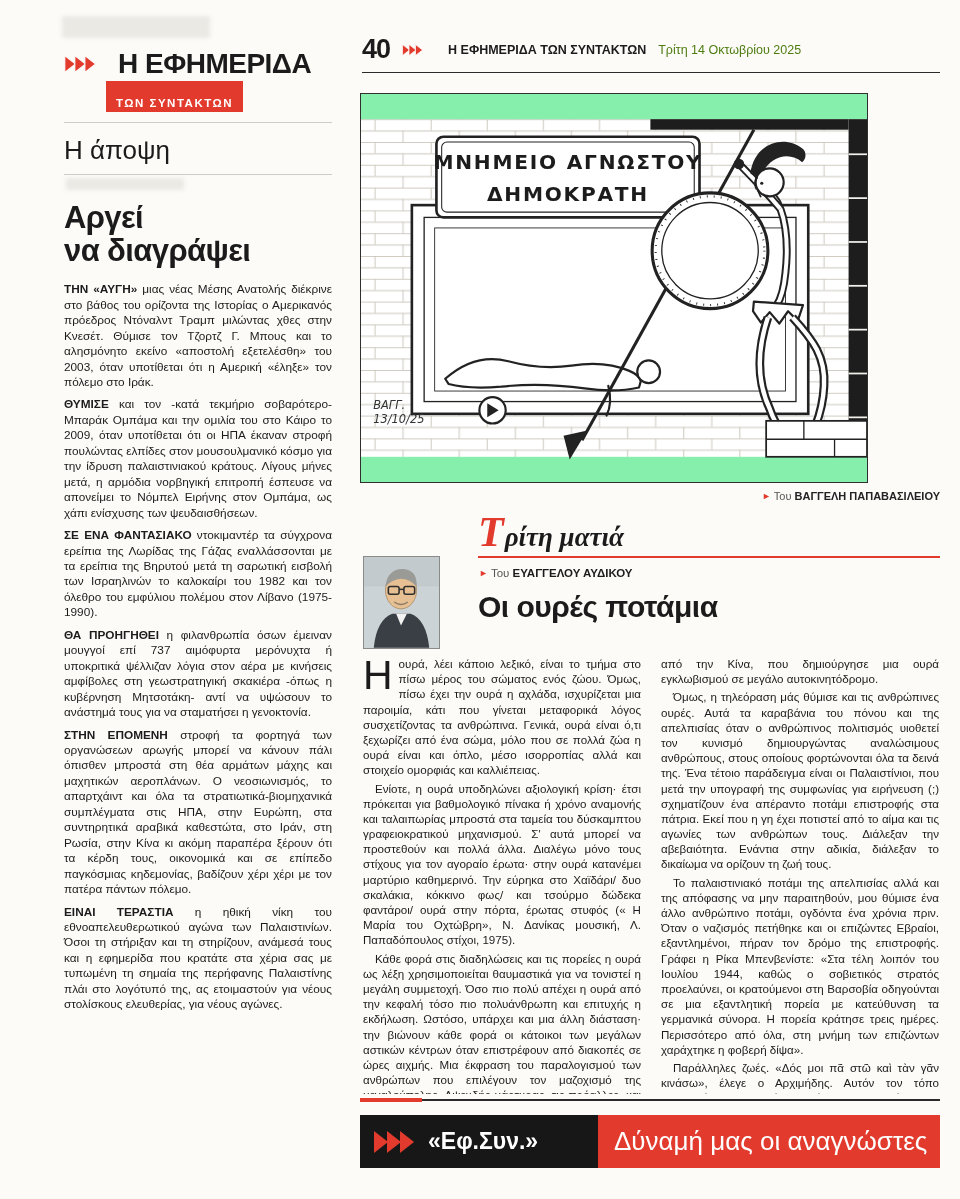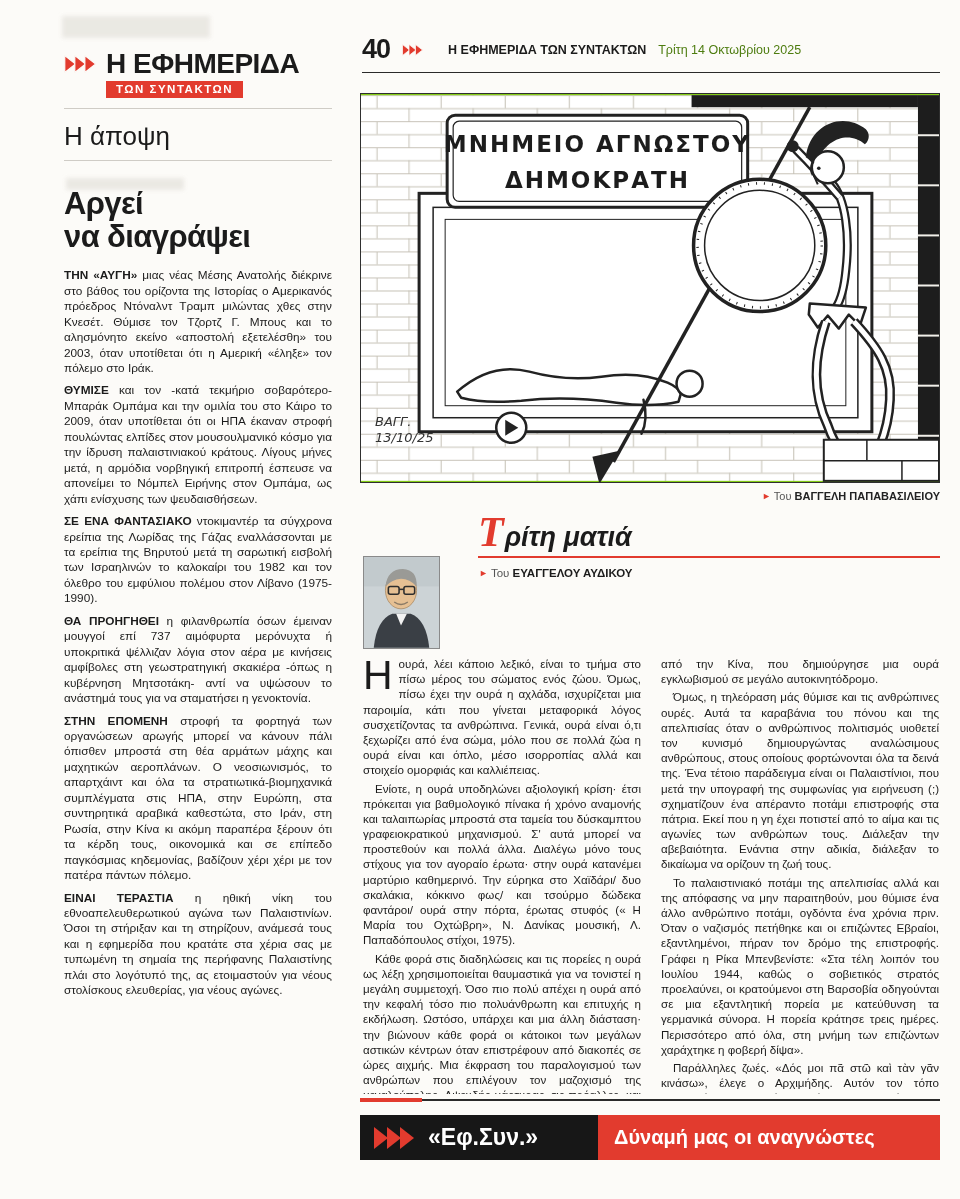--- a/index.html
+++ b/index.html
@@ -14,71 +14,71 @@
   .top-header{position:absolute;left:362px;top:34px;width:578px;display:flex;align-items:center;gap:12px;
               border-bottom:1.5px solid #2a2a2a;padding-bottom:7px;box-sizing:border-box;}
   .page-number{font-size:27px;font-weight:700;letter-spacing:-1px;}
   .mini-logo{display:flex;align-items:center;gap:24px;}
   .mini-arrows{width:22px;height:14px;}
   .mini-title{font-size:12.5px;font-weight:700;}
   .header-date{font-size:12.5px;color:#4d7c0f;}
 
   
   .left-col{position:absolute;left:64px;top:50px;width:268px;}
-  .logo-row{display:flex;align-items:center;gap:8px;}
+  .logo-row{display:flex;align-items:center;gap:20px;}
   .logo-arrows{width:34px;height:22px;flex:none;}
   .logo-text{font-size:28px;font-weight:800;letter-spacing:-0.5px;line-height:1;}
   .logo-bar{display:inline-block;margin:3px 0 0 42px;background:#e23b2e;color:#fff;font-size:11.5px;
-            font-weight:700;letter-spacing:1.5px;padding:2px 10px 3px;}
+            font-weight:700;letter-spacing:1.5px;padding:16px 10px 3px;}
   .rule{border:none;border-top:1px solid #cfccc6;margin:0;}
   .rule.r1{margin-top:10px;}
   .op-section{font-size:26px;font-weight:400;margin:12px 0 8px;}
   .op-title{font-size:31px;font-weight:800;line-height:1.07;letter-spacing:-0.6px;margin:26px 0 6px;}
   .opinion-body{margin-top:15px;}
   .opinion-body p{font-size:11.8px;line-height:1.31;text-align:justify;margin:0 0 7px;}
   .opinion-body .lead{font-weight:700;}
 
   
-  .cartoon-frame{position:absolute;left:360px;top:93px;width:580px;height:390px;border:1.5px solid #2f2f2f;
-                 background:#84cc16;box-sizing:border-box;}
+  .cartoon-frame{position:absolute;left:360px;top:93px;width:508px;height:390px;border:1.5px solid #2f2f2f;
+                 background:#86efac;box-sizing:border-box;}
   .cartoon-frame svg{display:block;width:100%;height:100%;}
   .cartoon-credit{position:absolute;left:360px;top:490px;width:580px;text-align:right;font-size:11px;color:#222;}
   .ptr{color:#e23b2e;font-size:9px;vertical-align:1px;}
   .muted{color:#555;text-align:right;}
 
   
   .tm-wrap{position:absolute;left:360px;top:519px;width:580px;}
   .tm-header{margin-left:118px;display:flex;align-items:baseline;gap:1px;
              border-bottom:2.5px solid #e23b2e;padding-bottom:3px;}
   .tm-initial{font-family:"Liberation Serif",serif;font-style:italic;font-weight:700;font-size:42px;
               line-height:26px;color:#e23b2e;}
-  .tm-rest{font-family:Liberation Sans, sans-serif;font-style:italic;font-weight:700;font-size:27px;}
+  .tm-rest{font-family:Liberation Serif, serif;font-style:italic;font-weight:700;font-size:27px;}
   .author-photo{position:absolute;left:363px;top:556px;width:77px;height:93px;border:1px solid #8a8a8a;
                 box-sizing:border-box;background:#cdd2d4;}
   .author-photo svg{display:block;width:100%;height:100%;}
   .byline{position:absolute;left:479px;top:567px;font-size:11.5px;}
   .col-title{position:absolute;left:478px;top:590px;font-size:30px;font-weight:800;letter-spacing:-0.5px;margin:0;}
   .body-col{position:absolute;top:656px;width:278px;height:438px;overflow:hidden;}
   .body-col.c1{left:363px;}
   .body-col.c2{left:661px;}
   .body-col p{font-size:11.6px;line-height:1.31;text-align:justify;margin:0 0 3px;text-indent:12px;}
   .body-col p:first-child{text-indent:0;}
   .dropcap{float:left;font-size:41px;line-height:33px;padding:3px 6px 0 0;font-weight:400;}
 
   
   .bottom-rule{position:absolute;left:360px;top:1098px;width:580px;display:flex;align-items:center;}
   .bottom-rule .red{width:62px;height:4px;background:#e23b2e;}
   .bottom-rule .black{flex:1;height:1.5px;background:#2a2a2a;}
-  .banner{position:absolute;left:360px;top:1115px;width:580px;height:45px;display:flex;}
+  .banner{position:absolute;left:360px;top:1115px;width:580px;height:53px;display:flex;}
   .banner-left{background:#171717;width:238px;display:flex;align-items:center;gap:10px;
                padding-left:12px;box-sizing:border-box;}
   .banner-arrows{width:46px;height:28px;}
   .banner-brand{color:#fff;font-size:23px;font-weight:800;}
   .banner-right{background:#e23b2e;flex:1;display:flex;align-items:center;padding-left:16px;}
-  .banner-slogan{color:#fff;font-size:20px;font-weight:700;}
+  .banner-slogan{color:#fff;font-size:26px;font-weight:400;}
 </style>
 </head>
 <body>
 
 <div class="page">
 
   <div class="ghost" style="left:62px;top:16px;width:148px;height:22px;"></div>
   <div class="ghost" style="left:66px;top:178px;width:118px;height:12px;"></div>
 
   <div class="top-header">
@@ -240,20 +240,21 @@
       <path d="M31,46 Q38,51 45,46" fill="none" stroke="#8a7a66" stroke-width="1.4"></path>
     </svg>
   </div>
 
   <div class="byline">
     <span class="ptr">►</span>
     <span class="muted">Του</span>
     <b>ΕΥΑΓΓΕΛΟΥ ΑΥΔΙΚΟΥ</b>
   </div>
 
+  <h2 class="col-title">Οι ουρές ποτάμια</h2>
 
   <div class="body-col c1">
       <p><span class="dropcap">Η</span>ουρά, λέει κάποιο λεξικό, είναι το τμήμα στο πίσω μέρος του σώματος ενός ζώου. Όμως, πίσω έχει την ουρά η αχλάδα, ισχυρίζεται μια παροιμία, κάτι που γίνεται μεταφορικά λόγος συσχετίζοντας τα ανθρώπινα. Γενικά, ουρά είναι ό,τι ξεχωρίζει από ένα σώμα, μόλο που σε πολλά ζώα η ουρά είναι και όπλο, μέσο ισορροπίας αλλά και στοιχείο ομορφιάς και καλλιέπειας.</p>
       <p>Ενίοτε, η ουρά υποδηλώνει αξιολογική κρίση· έτσι πρόκειται για βαθμολογικό πίνακα ή χρόνο αναμονής και ταλαιπωρίας μπροστά στα ταμεία του δύσκαμπτου γραφειοκρατικού μηχανισμού. Σ' αυτά μπορεί να προστεθούν και πολλά άλλα. Διαλέγω μόνο τους στίχους για τον αγοραίο έρωτα· στην ουρά κατανέμει μαρτύριο καθημερινό. Την εύρηκα στο Χαϊδάρι/ δυο σκαλάκια, κόκκινο φως/ και τσούρμο δώδεκα φαντάροι/ ουρά στην πόρτα, έρωτας στυφός (« Η Μαρία του Οχτώβρη», Ν. Δανίκας μουσική, Λ. Παπαδόπουλος στίχοι, 1975).</p>
       <p>Κάθε φορά στις διαδηλώσεις και τις πορείες η ουρά ως λέξη χρησιμοποιείται θαυμαστικά για να τονιστεί η μεγάλη συμμετοχή. Όσο πιο πολύ απέχει η ουρά από την κεφαλή τόσο πιο πολυάνθρωπη και επιτυχής η εκδήλωση. Ωστόσο, υπάρχει και μια άλλη διάσταση· την βιώνουν κάθε φορά οι κάτοικοι των μεγάλων αστικών κέντρων όταν επιστρέφουν από διακοπές σε ώρες αιχμής. Μια έκφραση του παραλογισμού των ανθρώπων που επιλέγουν τον μαζοχισμό της μεγαλούπολης. Αψευδής μάρτυρας, τις πρόαλλες, και η εικόνα</p>
     </div>
   <div class="body-col c2">
       <p>από την Κίνα, που δημιούργησε μια ουρά εγκλωβισμού σε μεγάλο αυτοκινητόδρομο.</p>
       <p>Όμως, η τηλεόραση μάς θύμισε και τις ανθρώπινες ουρές. Αυτά τα καραβάνια του πόνου και της απελπισίας όταν ο ανθρώπινος πολιτισμός υιοθετεί τον κυνισμό δημιουργώντας αναλώσιμους ανθρώπους, στους οποίους φορτώνονται όλα τα δεινά της. Ένα τέτοιο παράδειγμα είναι οι Παλαιστίνιοι, που μετά την υπογραφή της συμφωνίας για ειρήνευση (;) σχηματίζουν ένα απέραντο ποτάμι επιστροφής στα πάτρια. Εκεί που η γη έχει ποτιστεί από το αίμα και τις αγωνίες των ανθρώπων τους. Διάλεξαν την αβεβαιότητα. Ενάντια στην αδικία, διάλεξαν το δικαίωμα να ορίζουν τη ζωή τους.</p>
       <p>Το παλαιστινιακό ποτάμι της απελπισίας αλλά και της απόφασης να μην παραιτηθούν, μου θύμισε ένα άλλο ανθρώπινο ποτάμι, ογδόντα ένα χρόνια πριν. Όταν ο ναζισμός πετήθηκε και οι επιζώντες Εβραίοι, εξαντλημένοι, πήραν τον δρόμο της επιστροφής. Γράφει η Ρίκα Μπενβενίστε: «Στα τέλη λοιπόν του Ιουλίου 1944, καθώς ο σοβιετικός στρατός προελαύνει, οι κρατούμενοι στη Βαρσοβία οδηγούνται σε μια εξαντλητική πορεία με κατεύθυνση τα γερμανικά σύνορα. Η πορεία κράτησε τρεις ημέρες. Περισσότερο από όλα, στη μνήμη των επιζώντων χαράχτηκε η φοβερή δίψα».</p>

